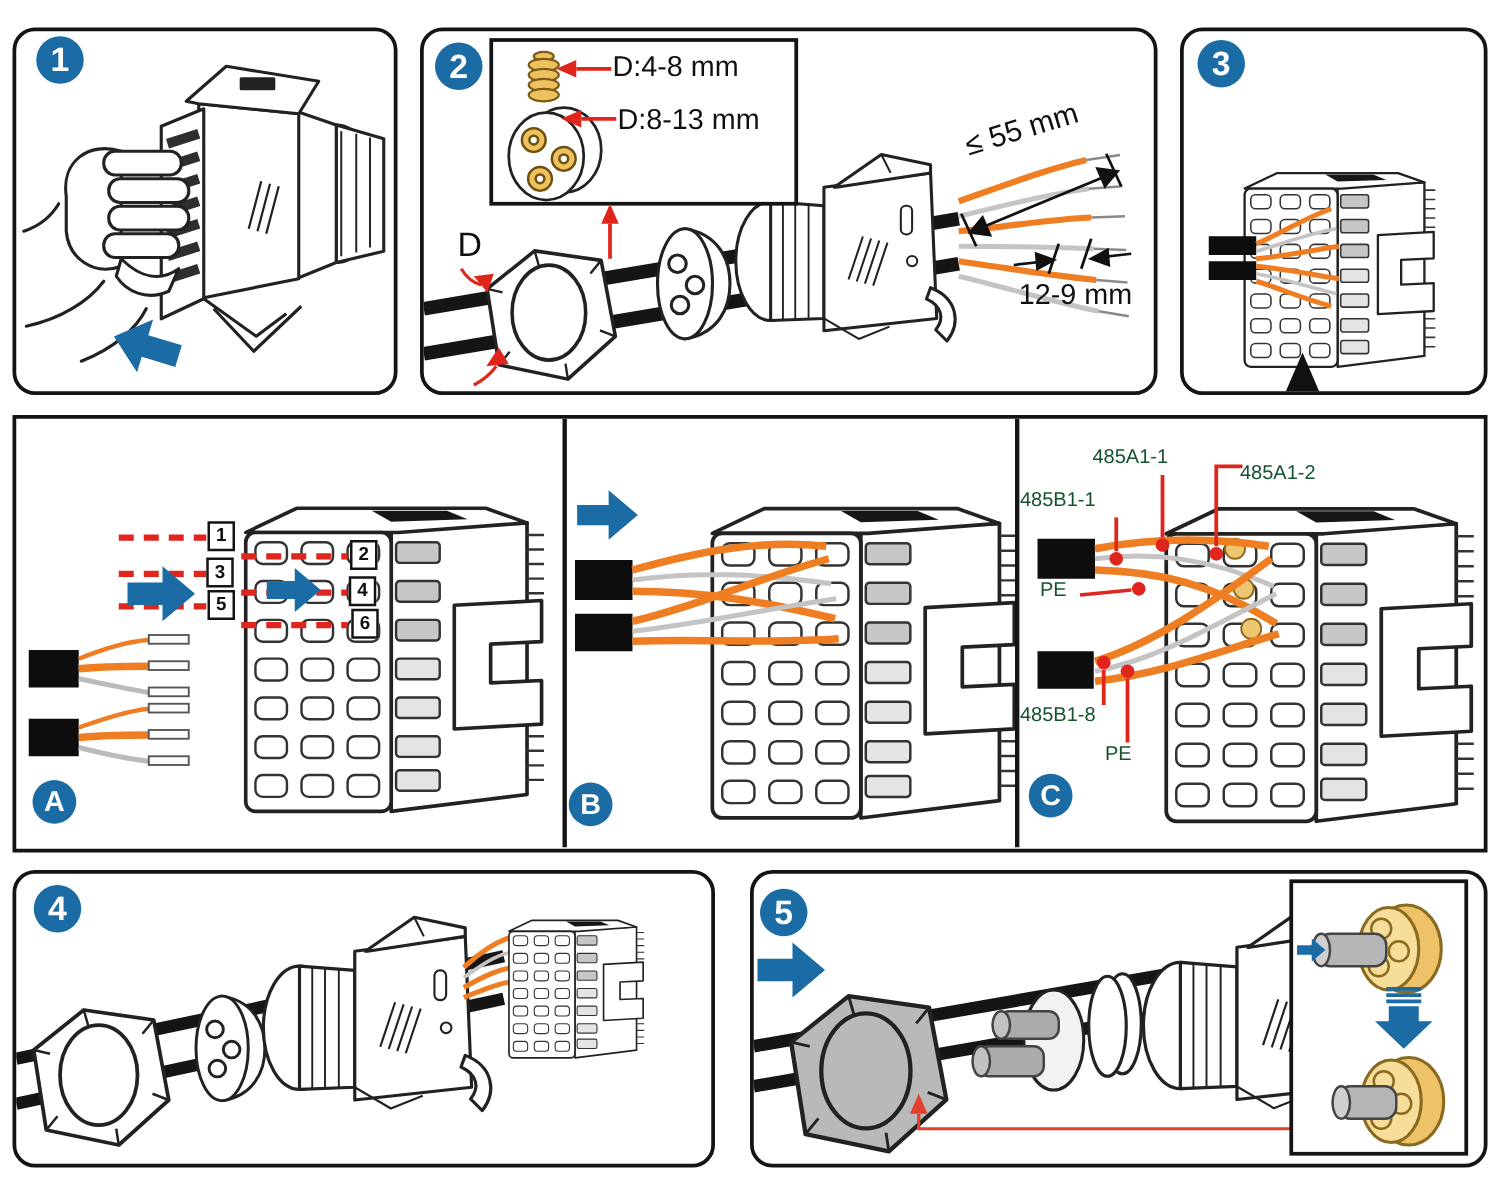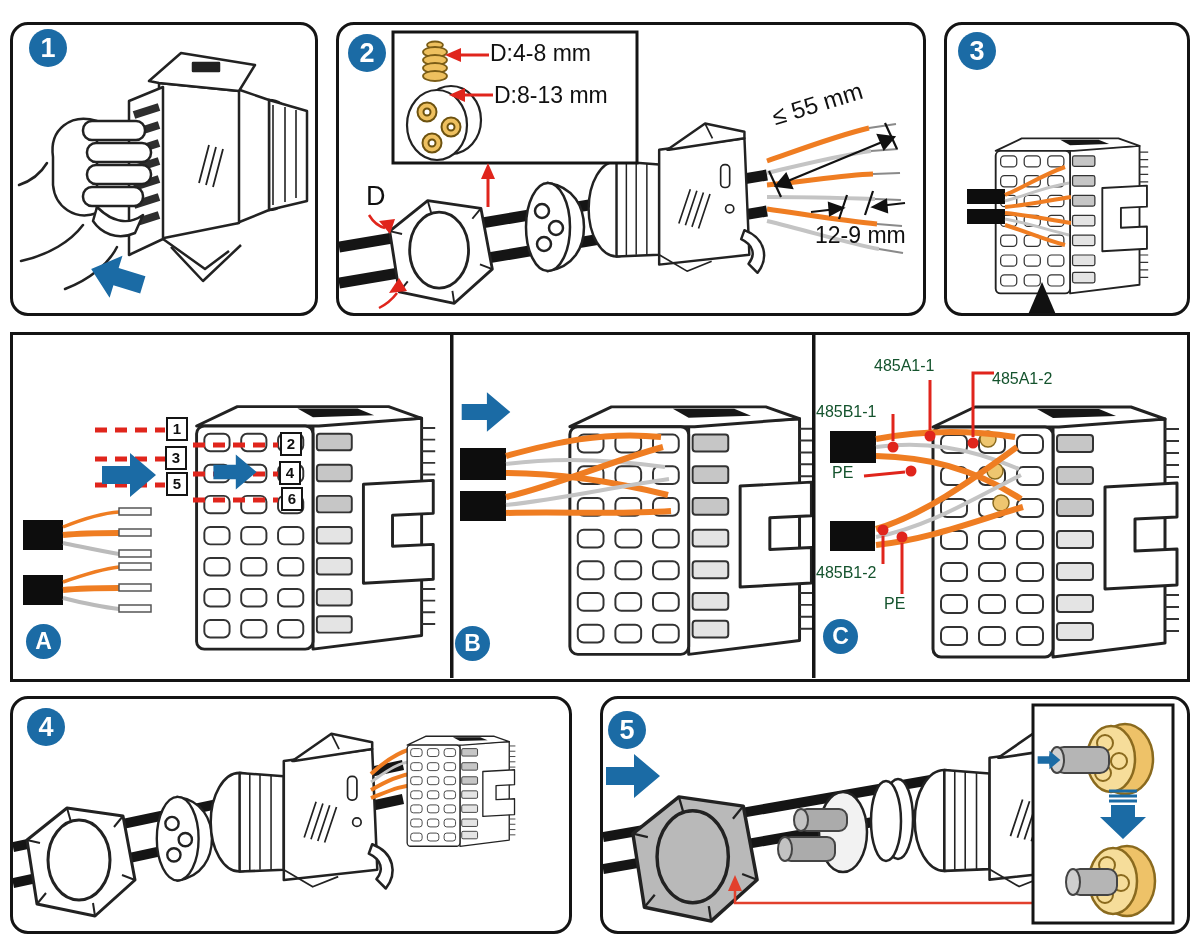--- a/index.html
+++ b/index.html
@@ -319,23 +319,23 @@
 
     <div class="tag" style="left:153px;top:82px;">1</div>
     <div class="tag" style="left:152px;top:111px;">3</div>
     <div class="tag" style="left:153px;top:137px;">5</div>
     <div class="tag" style="left:267px;top:97px;">2</div>
     <div class="tag" style="left:266px;top:126px;">4</div>
     <div class="tag" style="left:268px;top:152px;">6</div>
 
     <div class="wirelbl" style="left:861px;top:22px;">485A1-1</div>
     <div class="wirelbl" style="left:979px;top:35px;">485A1-2</div>
-    <div class="wirelbl" style="left:803px;top:68px;">485B1-1</div>
+    <div class="wirelbl" style="left:803px;top:57px;">485B1-1</div>
     <div class="wirelbl" style="left:819px;top:129px;">PE</div>
-    <div class="wirelbl" style="left:803px;top:229px;">485B1-2</div>
+    <div class="wirelbl" style="left:803px;top:229px;">485B1-8</div>
     <div class="wirelbl" style="left:871px;top:260px;">PE</div>
   </div>
 
   <div class="panel" style="left:10px;top:696px;width:562px;height:238px;">
     <svg width="556" height="232" viewBox="0 0 556 232">
       <g stroke="#151515" stroke-width="10" fill="none">
         <path d="M0,148 L390,66"></path>
         <path d="M0,184 L390,100"></path>
       </g>
       <use href="#hexnutG" transform="translate(68,163)" fill="#ffffff"></use>

